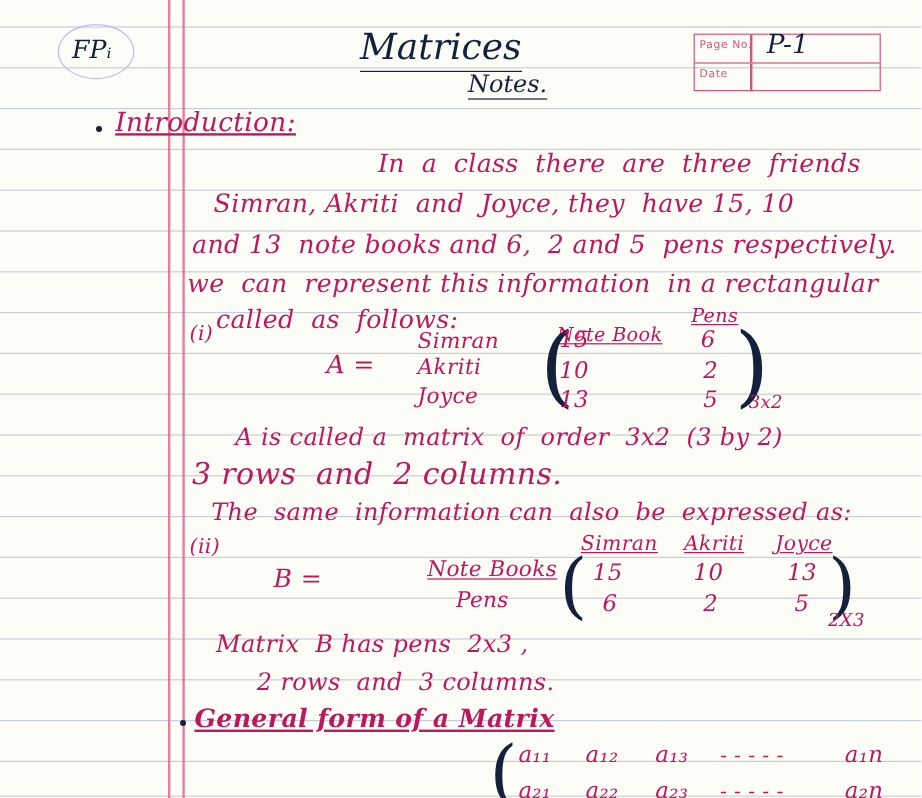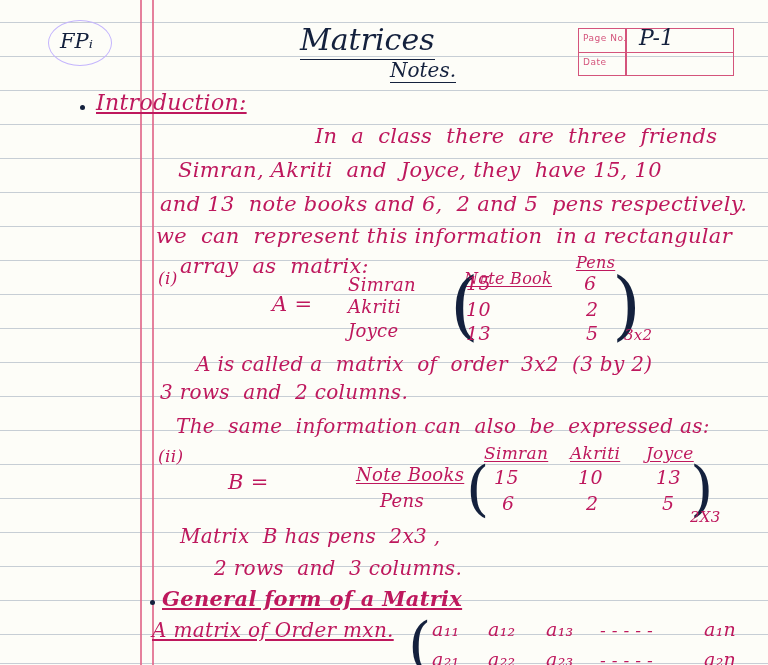--- a/index.html
+++ b/index.html
@@ -193,21 +193,21 @@
   <div id="title">Matrices</div>
   <div id="subtitle">Notes.</div>
 
   <div class="bullet" style="left:80px; top:105px"></div>
   <div class="hw u" style="left:96px; top:90px; font-size:22px;">Introduction:</div>
 
   <div class="hw" style="left:315px; top:124px; font-size:21px;">In  a  class  there  are  three  friends</div>
   <div class="hw" style="left:178px; top:158px; font-size:21px;">Simran, Akriti  and  Joyce, they  have 15, 10</div>
   <div class="hw" style="left:160px; top:192px; font-size:21px;">and 13  note books and 6,  2 and 5  pens respectively.</div>
   <div class="hw" style="left:156px; top:224px; font-size:21px;">we  can  represent this information  in a rectangular</div>
-  <div class="hw" style="left:180px; top:254px; font-size:21px;">array  as  matrix:</div>
+  <div class="hw" style="left:180px; top:254px; font-size:21px;">called  as  follows:</div>
 
   <div class="hw" style="left:158px; top:268px; font-size:17px;">(i)</div>
 
   <div class="hw u" style="left:464px; top:269px; font-size:16px;">Note Book</div>
   <div class="hw u" style="left:576px; top:253px; font-size:16px;">Pens</div>
 
   <div class="hw" style="left:272px; top:292px; font-size:21px;">A =</div>
 
   <div class="hw" style="left:348px; top:274px; font-size:18px;">Simran</div>
   <div class="hw" style="left:348px; top:296px; font-size:18px;">Akriti</div>
@@ -219,21 +219,21 @@
   <div class="hw" style="left:466px; top:272px; font-size:19px;">15</div>
   <div class="hw" style="left:584px; top:272px; font-size:19px;">6</div>
   <div class="hw" style="left:466px; top:298px; font-size:19px;">10</div>
   <div class="hw" style="left:586px; top:298px; font-size:19px;">2</div>
   <div class="hw" style="left:466px; top:322px; font-size:19px;">13</div>
   <div class="hw" style="left:586px; top:322px; font-size:19px;">5</div>
 
   <div class="hw" style="left:624px; top:326px; font-size:15px;">3x2</div>
 
   <div class="hw" style="left:196px; top:352px; font-size:20px;">A is called a  matrix  of  order  3x2  (3 by 2)</div>
-  <div class="hw" style="left:160px; top:380px; font-size:20px;">3 rows  and  2 columns.</div>
+  <div class="hw" style="left:160px; top:380px; font-size:25px;">3 rows  and  2 columns.</div>
   <div class="hw" style="left:176px; top:414px; font-size:20px;">The  same  information can  also  be  expressed as:</div>
 
   <div class="hw" style="left:158px; top:446px; font-size:17px;">(ii)</div>
 
   <div class="hw u" style="left:484px; top:443px; font-size:17px;">Simran</div>
   <div class="hw u" style="left:570px; top:443px; font-size:17px;">Akriti</div>
   <div class="hw u" style="left:646px; top:443px; font-size:17px;">Joyce</div>
 
   <div class="hw" style="left:228px; top:470px; font-size:21px;">B =</div>
 
@@ -251,21 +251,20 @@
   <div class="hw" style="left:662px; top:492px; font-size:19px;">5</div>
 
   <div class="hw" style="left:690px; top:508px; font-size:15px;">2X3</div>
 
   <div class="hw" style="left:180px; top:524px; font-size:20px;">Matrix  B has pens  2x3 ,</div>
   <div class="hw" style="left:214px; top:556px; font-size:20px;">2 rows  and  3 columns.</div>
 
   <div class="bullet" style="left:150px; top:600px"></div>
   <div class="hw u" style="left:162px; top:586px; font-size:21px;font-weight:bold;">General form of a Matrix</div>
 
-  <div class="hw u" style="left:152px; top:618px; font-size:20px;">A matrix of Order mxn.</div>
 
   <div class="bracket" style="left:408px; top:614px; font-size:60px;">(</div>
 
   <div class="hw" style="left:432px; top:618px; font-size:19px;">a₁₁</div>
   <div class="hw" style="left:488px; top:618px; font-size:19px;">a₁₂</div>
   <div class="hw" style="left:546px; top:618px; font-size:19px;">a₁₃</div>
   <div class="hw" style="left:600px; top:620px; font-size:17px;">- - - - -</div>
   <div class="hw" style="left:704px; top:618px; font-size:19px;">a₁n</div>
 
   <div class="hw" style="left:432px; top:648px; font-size:19px;">a₂₁</div>

